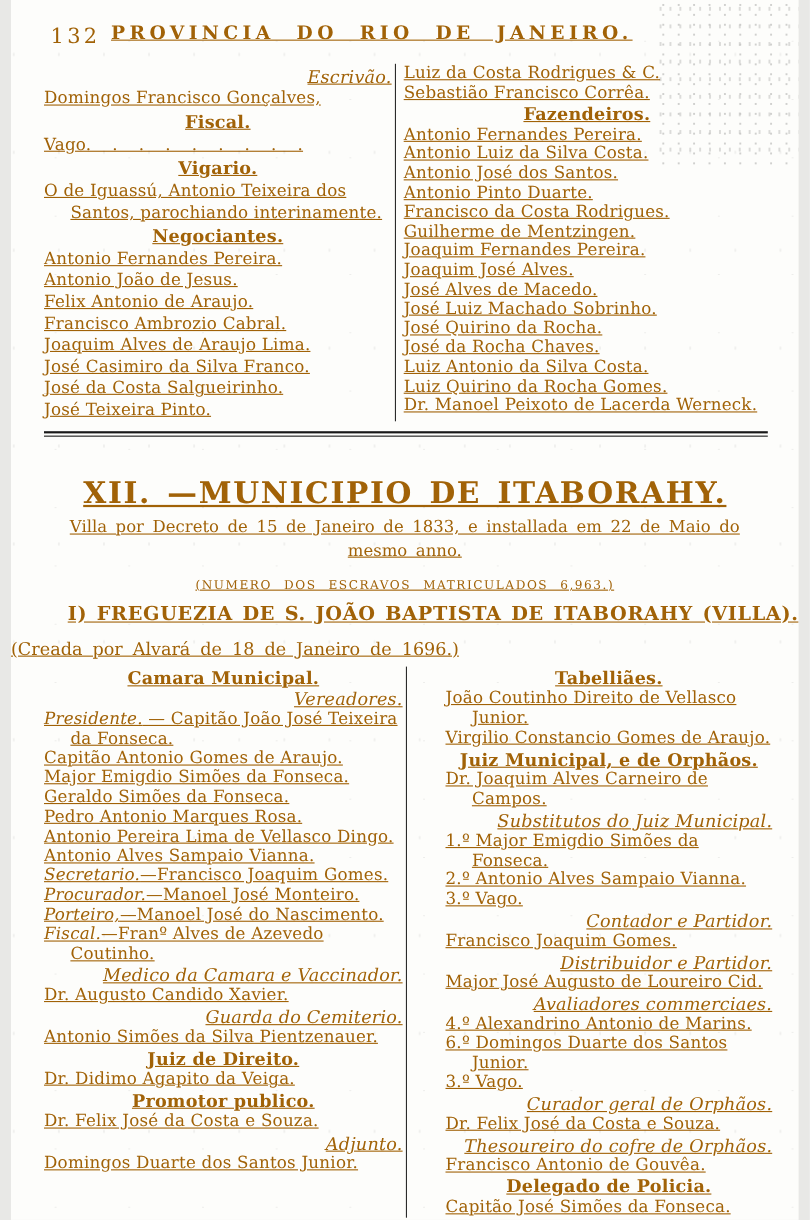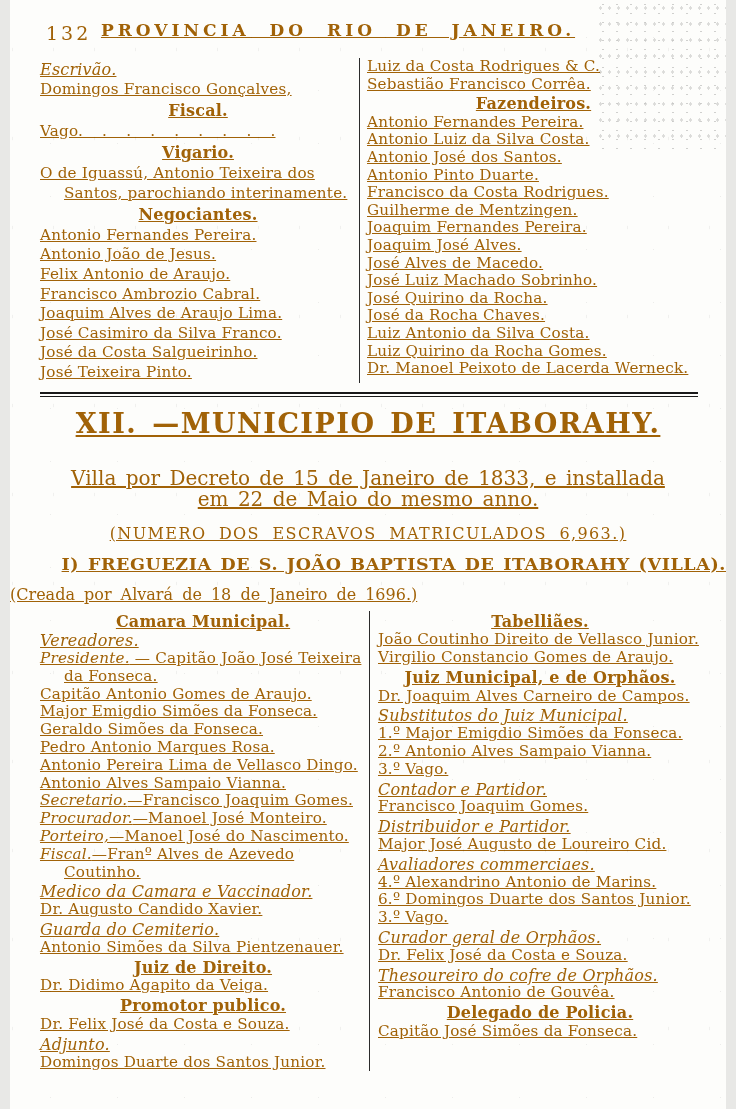--- a/index.html
+++ b/index.html
@@ -28,37 +28,37 @@
     letter-spacing:4px;word-spacing:10px;padding-right:60px;
   }
   .cols{display:flex;align-items:stretch;}
   .top-cols{margin:8px 26px 0 30px;}
   .bottom-cols{margin:7px 24px 0 30px;}
   .vrule{width:1px;background:#2b2b2b;flex:0 0 1px;}
   .col{font-size:15.2px;}
   .top-cols .col-left{width:316px;line-height:19.6px;padding-right:3px;}
   .top-cols .col-right{flex:1;line-height:17.6px;padding-left:7px;}
   .bottom-cols .col-left{width:326px;line-height:17.8px;padding-right:3px;}
-  .bottom-cols .col-right{flex:1;line-height:17.8px;padding-left:8px;}
+  .bottom-cols .col-right{flex:1;line-height:17.8px;padding-left:8px;margin-left:27px;}
   .line{letter-spacing:.2px;}
   .nm{padding-left:24px;text-indent:-24px;}
   .hb{text-align:center;font-weight:bold;font-size:16px;margin:2px 0 1px;}
-  .hi{text-align:left;font-style:italic;font-size:16px;margin:2px 0 0;}
+  .hi{text-align:right;font-style:italic;font-size:16px;margin:2px 0 0;}
   .vago{word-spacing:14px;}
   .lead{font-style:italic;}
   .double-rule{
     margin:9px 28px 0 30px;height:2px;
     border-top:2px solid #191919;border-bottom:1px solid #191919;
   }
   .muni-heading{
-    margin:11px 0 0;text-align:center;font-weight:bold;font-size:27px;
+    margin:36px 0 0;text-align:center;font-weight:bold;font-size:27px;
     letter-spacing:1.5px;word-spacing:4px;
   }
-  .decree{margin:29px auto 0;max-width:630px;text-align:center;font-size:20px;line-height:21px;word-spacing:3px;}
-  .slaves{margin:14px 0 0;text-align:center;font-size:16px;letter-spacing:1.4px;word-spacing:6px;}
+  .decree{margin:5px auto 0;max-width:630px;text-align:center;font-size:15px;line-height:21px;word-spacing:3px;}
+  .slaves{margin:14px 0 0;text-align:center;font-size:11px;letter-spacing:1.4px;word-spacing:6px;}
   .freg{margin:11px 0 0;text-align:right;font-weight:bold;font-size:17.5px;letter-spacing:.6px;word-spacing:2px;}
   .created{margin:11px 0 0;text-align:left;font-size:16px;word-spacing:4px;}
 </style>
 </head>
 <body>
 
 <div class="page">
   <div class="bleed-noise"></div>
 
   <div class="header">

